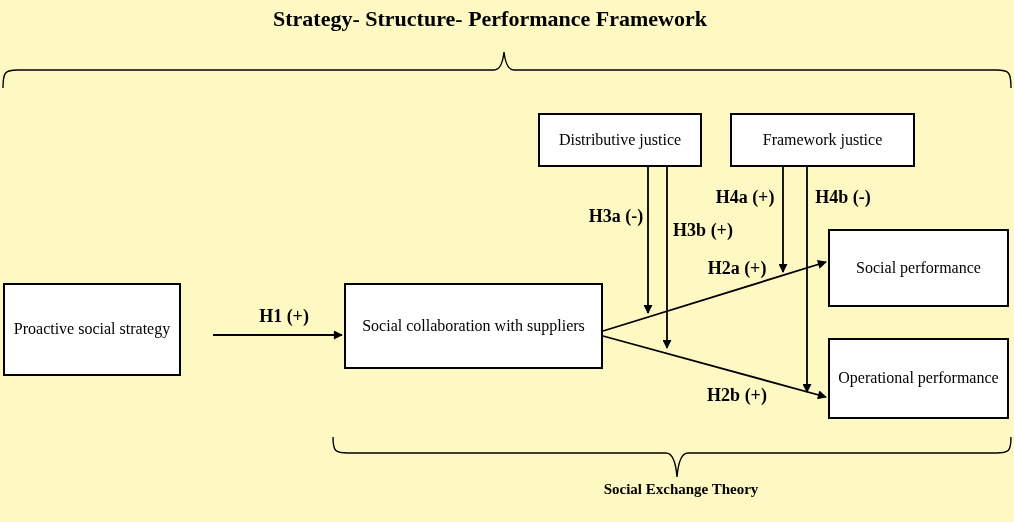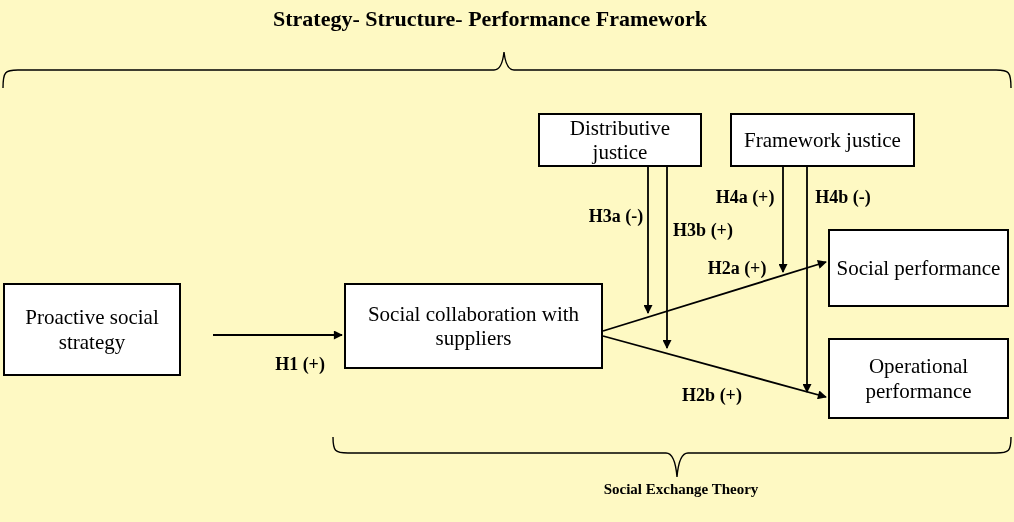--- a/index.html
+++ b/index.html
@@ -25,21 +25,21 @@
   }
   .node {
     position: absolute;
     box-sizing: border-box;
     border: 2px solid #000000;
     background: #ffffff;
     display: flex;
     align-items: center;
     justify-content: center;
     text-align: center;
-    font-size: 21px;
+    font-size: 16px;
     line-height: 1.15;
     padding: 2px 6px;
   }
   .hlabel {
     position: absolute;
     transform: translate(-50%, -50%);
     font-weight: bold;
     font-size: 18px;
     white-space: nowrap;
   }
@@ -51,23 +51,23 @@
     white-space: nowrap;
   }
   
   .box-proactive      { left: 3px;   top: 283px; width: 178px; height: 93px; }
   .box-collaboration  { left: 344px; top: 283px; width: 259px; height: 86px; }
   .box-distributive   { left: 538px; top: 113px; width: 164px; height: 54px; }
   .box-procedural     { left: 730px; top: 113px; width: 185px; height: 54px; }
   .box-social-perf    { left: 828px; top: 229px; width: 181px; height: 78px; }
   .box-operational    { left: 828px; top: 338px; width: 181px; height: 81px; }
   
-  .lab-h1  { left: 300px; top: 316px; margin-top: 48px; }
+  .lab-h1  { left: 284px; top: 316px; }
   .lab-h2a { left: 737px; top: 268px; }
-  .lab-h2b { left: 712px; top: 395px; }
+  .lab-h2b { left: 737px; top: 395px; }
   .lab-h3a { left: 616px; top: 216px; }
   .lab-h3b { left: 703px; top: 230px; }
   .lab-h4a { left: 745px; top: 197px; }
   .lab-h4b { left: 843px; top: 197px; }
   
   .title-top    { left: 490px; top: 6px; }
   .title-bottom { left: 681px; top: 481px; font-size: 15px; }
 </style>
 </head>
 <body>

